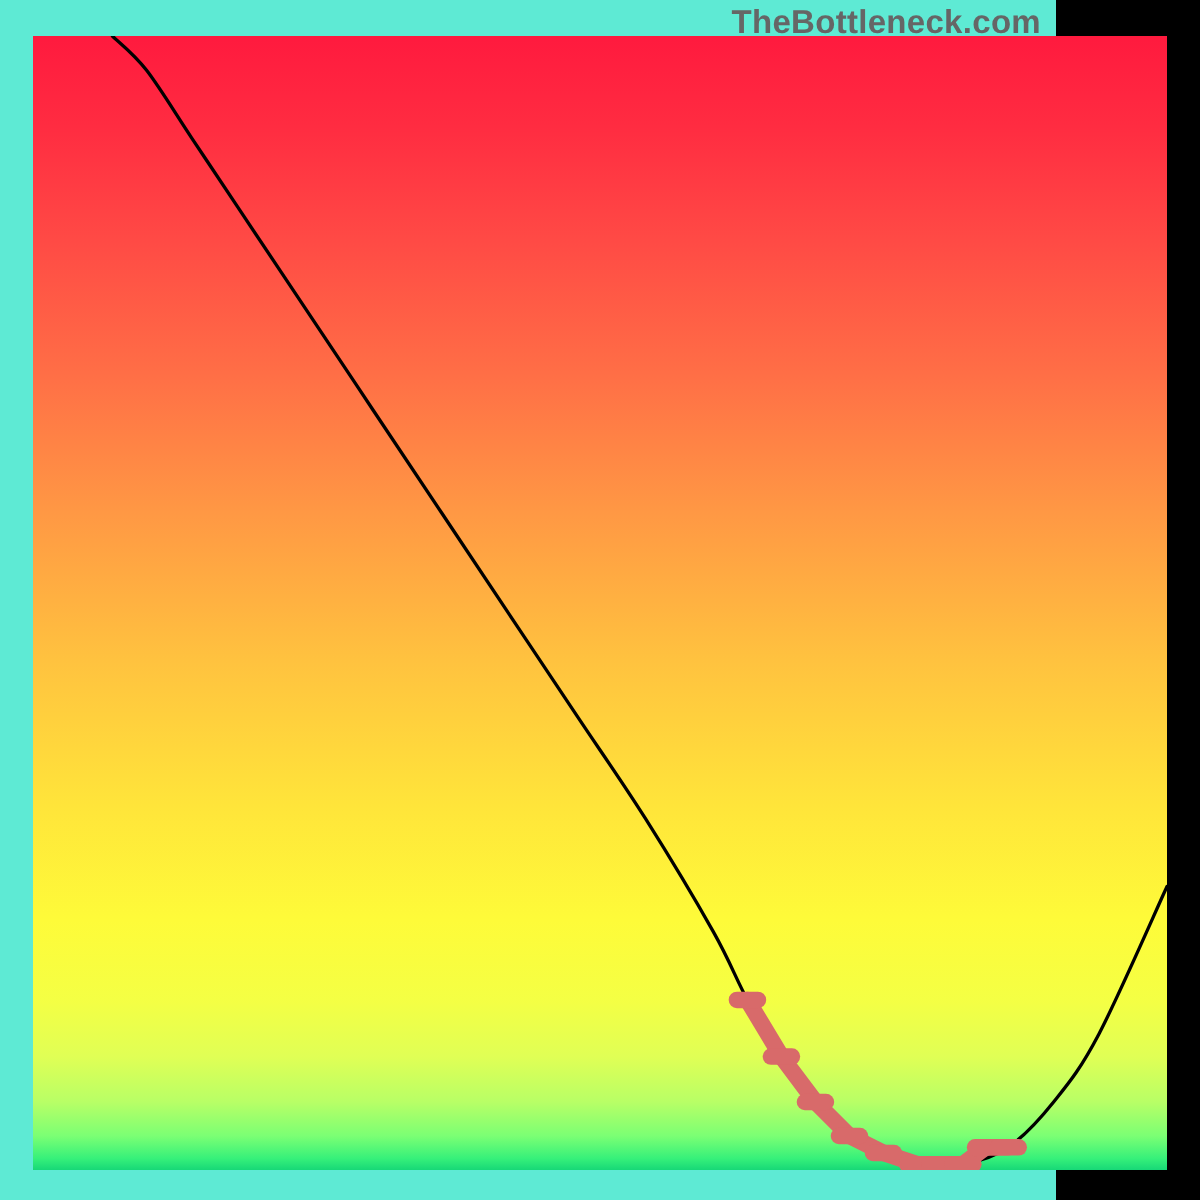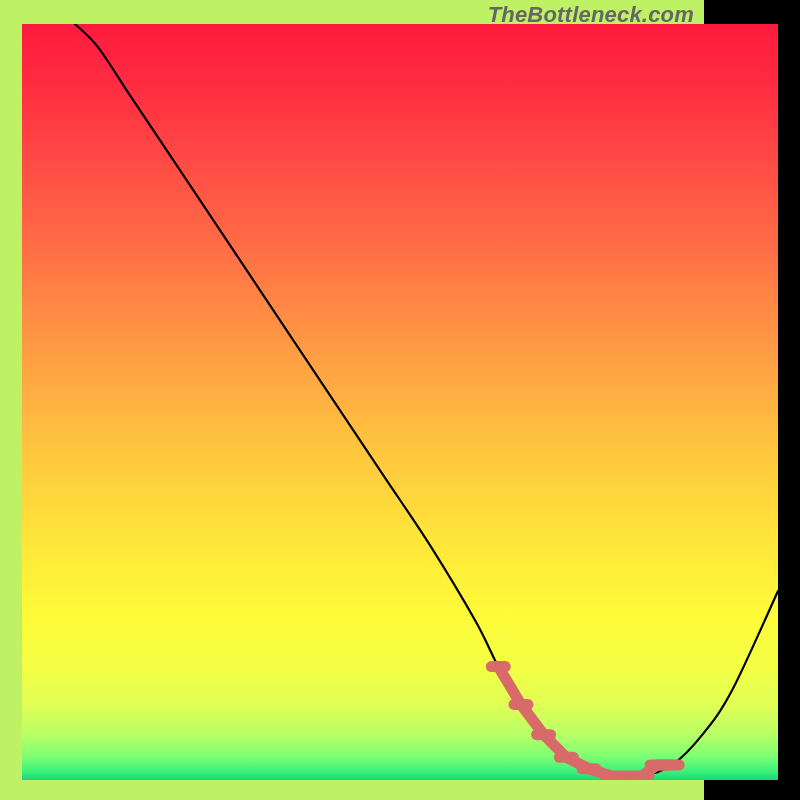--- a/index.html
+++ b/index.html
@@ -8,22 +8,21 @@
     width: 800px;
     height: 800px;
     background: #000000;
     overflow: hidden;
     font-family: Arial, Helvetica, sans-serif;
   }
   .frame {
     position: relative;
     width: 704px;
     height: 800px;
-    background: #bef264;
-    font-style: italic;
+    background: #5eead4;
   }
   .watermark {
     position: absolute;
     top: 2px;
     right: 10px;
     color: #666666;
     font-size: 22px;
     font-weight: bold;
     letter-spacing: 0.2px;
     z-index: 5;

